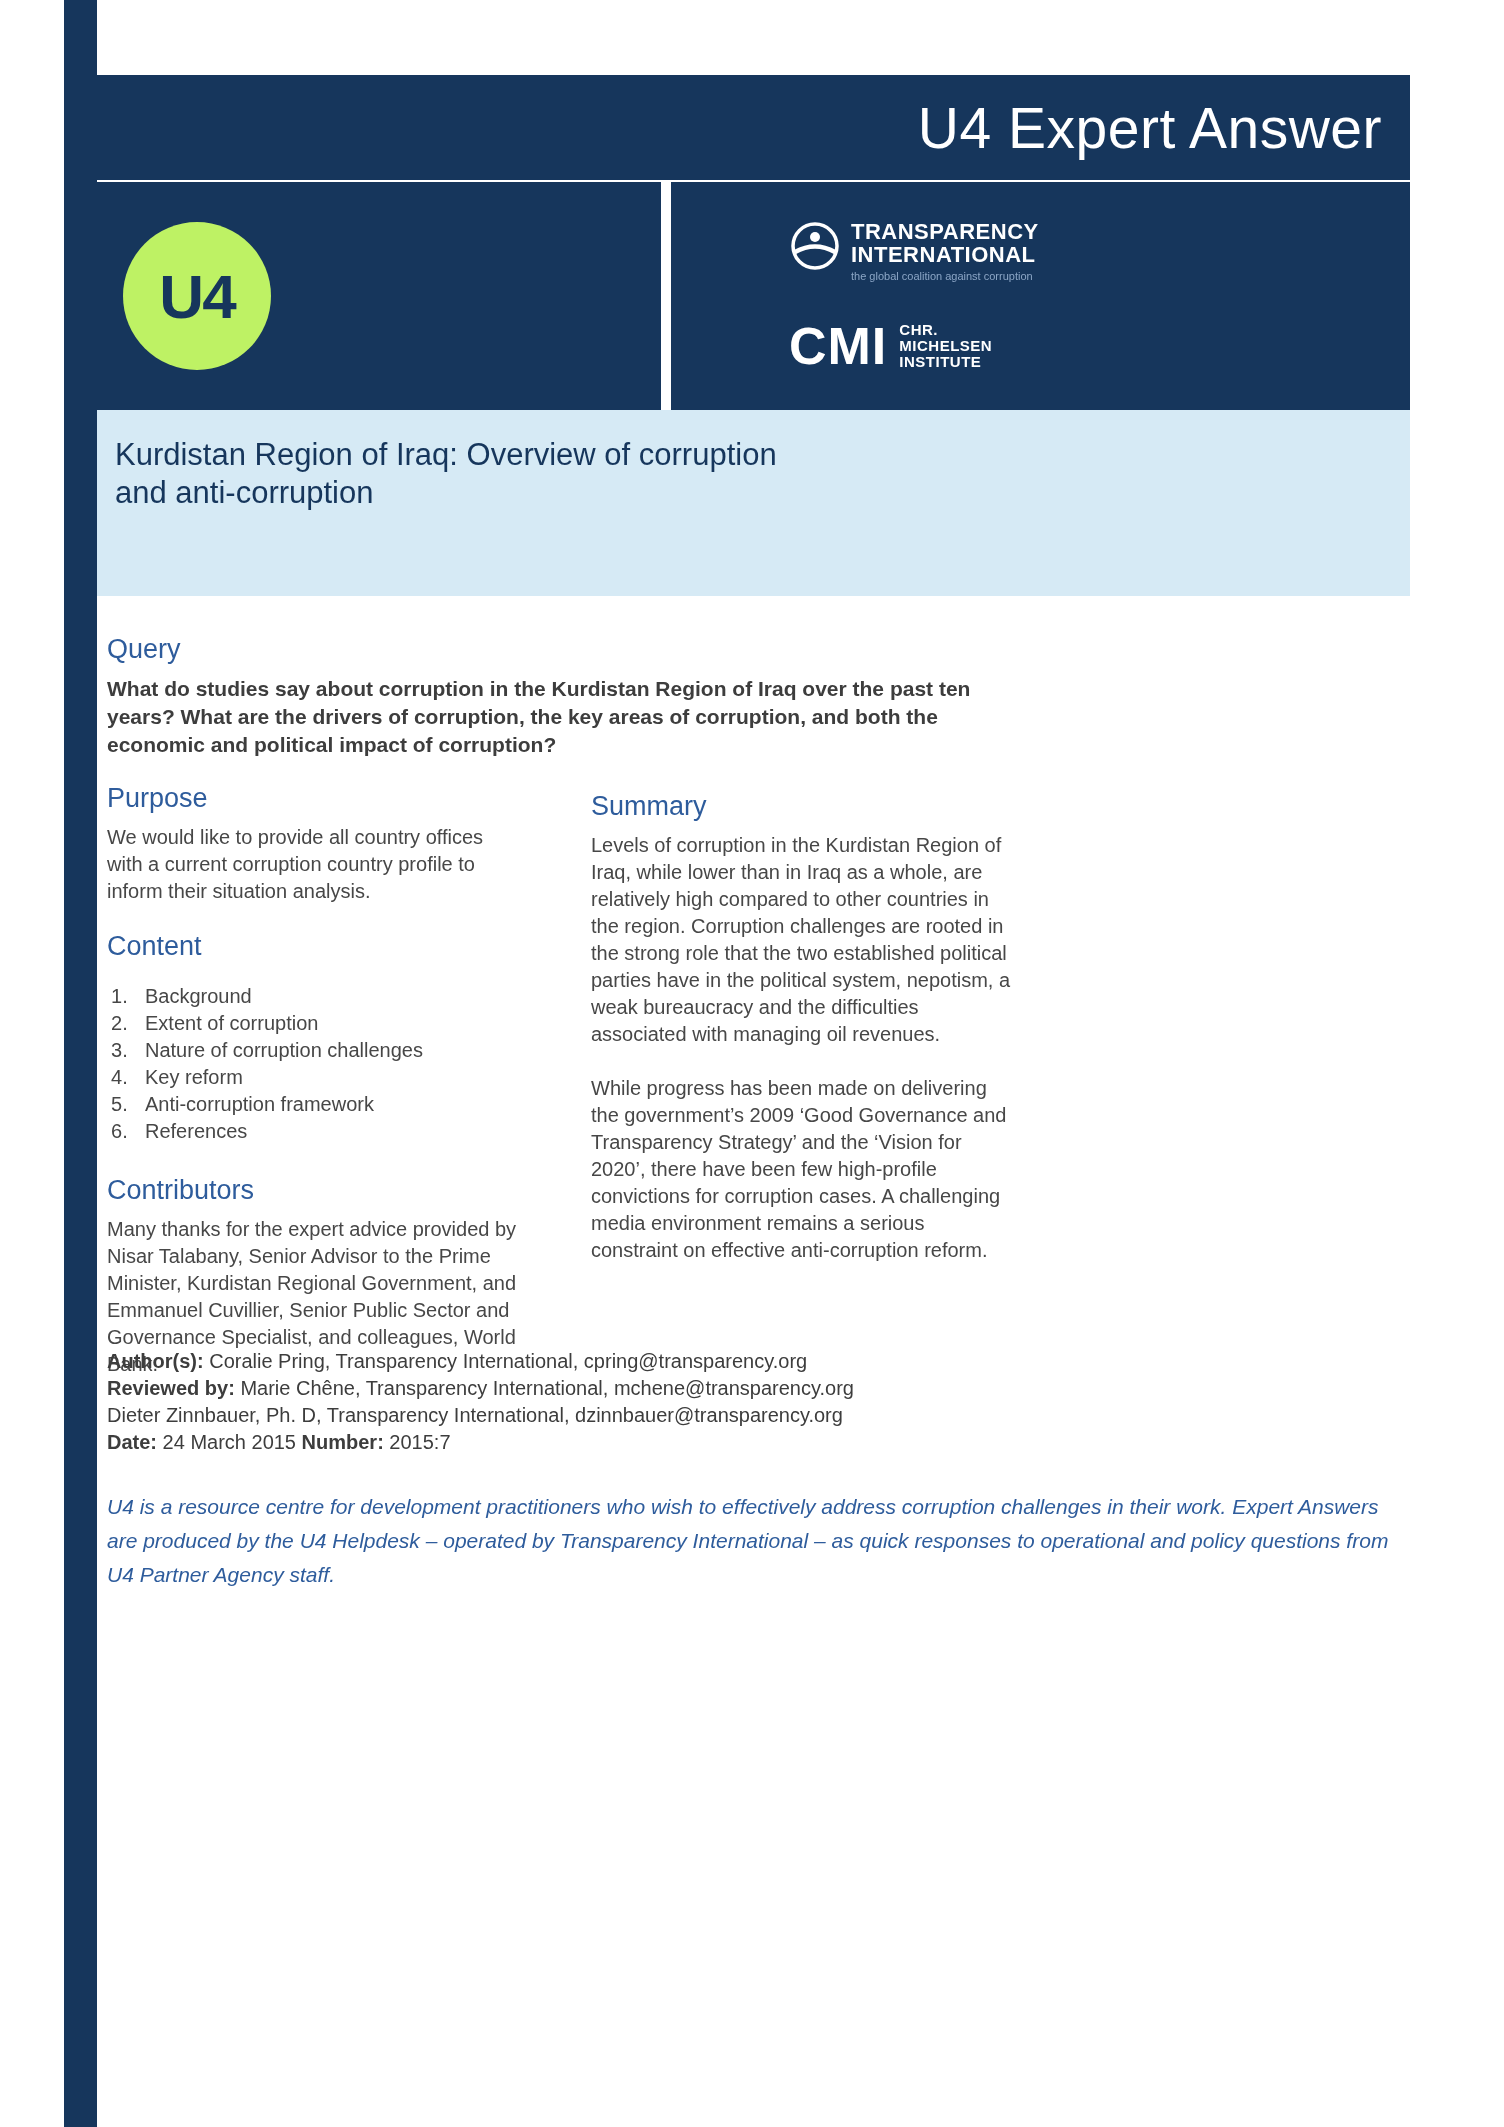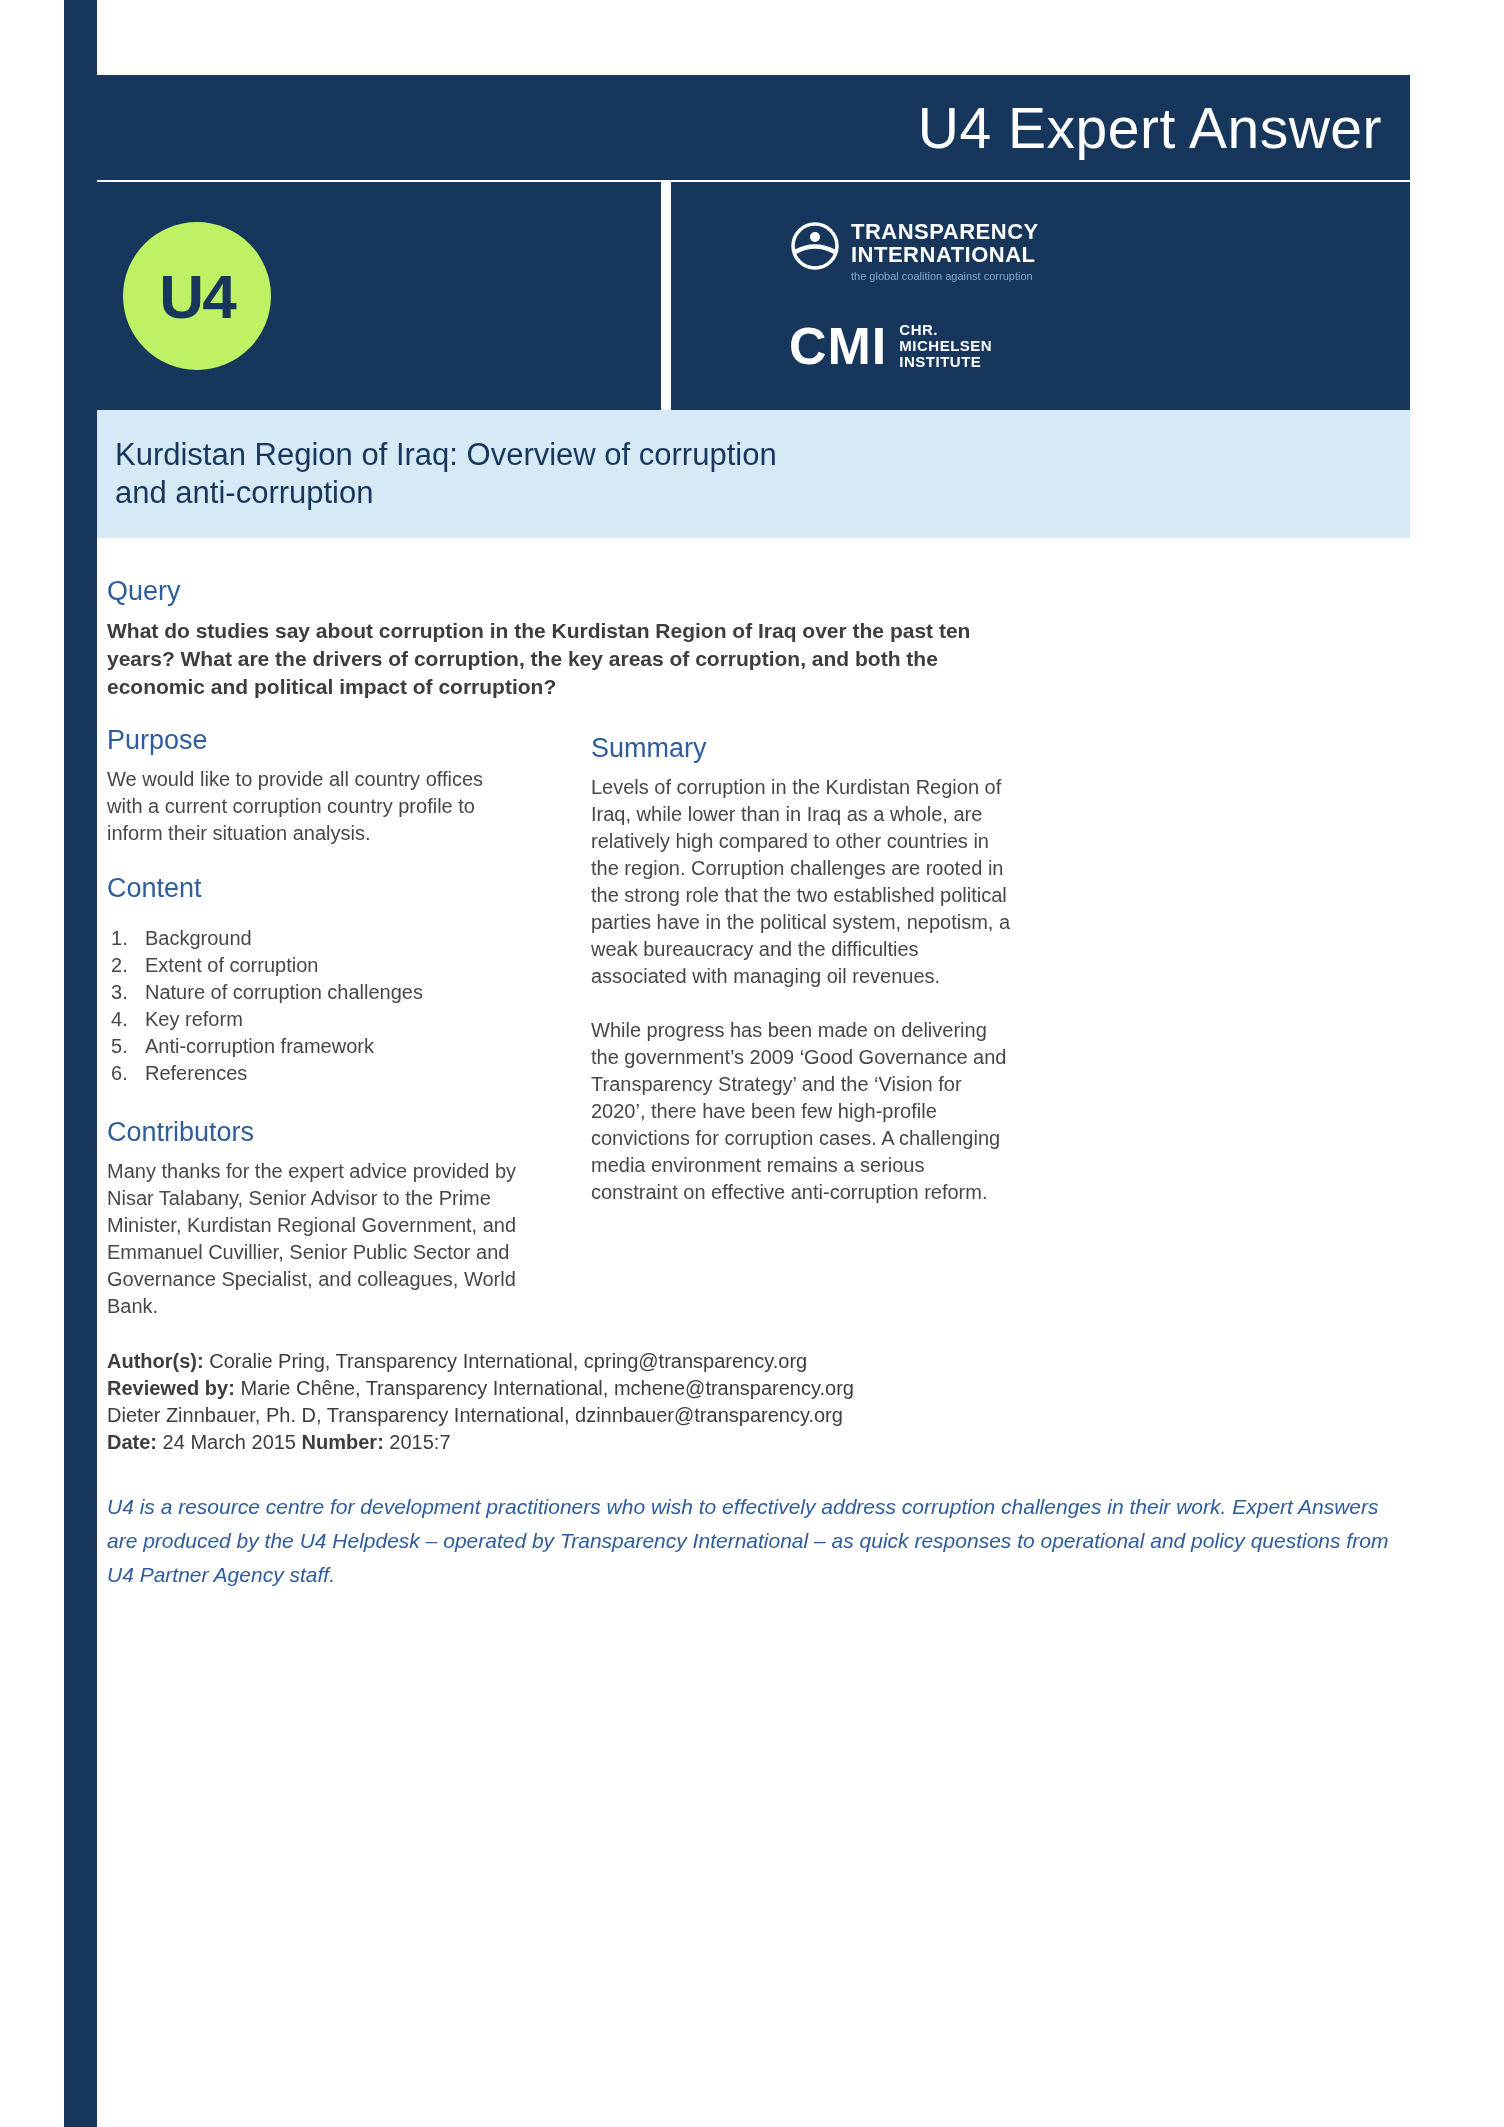--- a/index.html
+++ b/index.html
@@ -32,21 +32,21 @@
   .logo-right{flex:1;background:var(--navy);display:flex;flex-direction:column;justify-content:center;padding-left:118px;gap:38px;}
   .ti-logo{display:flex;align-items:flex-start;gap:10px;}
   .ti-text .ti-line{display:block;color:#fff;font-weight:700;font-size:22px;line-height:23px;letter-spacing:0.5px;}
   .ti-tagline{display:block;color:var(--muted-blue);font-size:11px;margin-top:4px;}
   .cmi-logo{display:flex;align-items:center;gap:12px;}
   .cmi-abbr{color:#fff;font-size:52px;font-weight:700;letter-spacing:1px;line-height:52px;}
   .cmi-lines{display:flex;flex-direction:column;}
   .cmi-lines span{color:#fff;font-size:15px;font-weight:700;line-height:16px;letter-spacing:0.5px;}
 
   
-  .title-band{height:128px;background:var(--light-blue);padding:26px 4px 0 18px;}
+  .title-band{height:186px;background:var(--light-blue);padding:26px 4px 0 18px;}
   .doc-title{color:var(--navy);font-size:31px;font-weight:400;line-height:38px;max-width:700px;}
 
   
   .content-area{padding:38px 0 0 10px;}
   h3.sect{color:var(--heading-blue);font-size:27px;font-weight:400;margin-bottom:10px;}
   .query-text{margin-top:4px;font-weight:700;color:var(--dark-gray);font-size:21px;line-height:28px;max-width:880px;}
   .columns{display:flex;margin-top:24px;gap:72px;}
   .col-left{width:412px;}
   .col-right{width:420px;margin-top:8px;}
   .body-p{font-size:20px;line-height:27px;color:var(--body-gray);}

